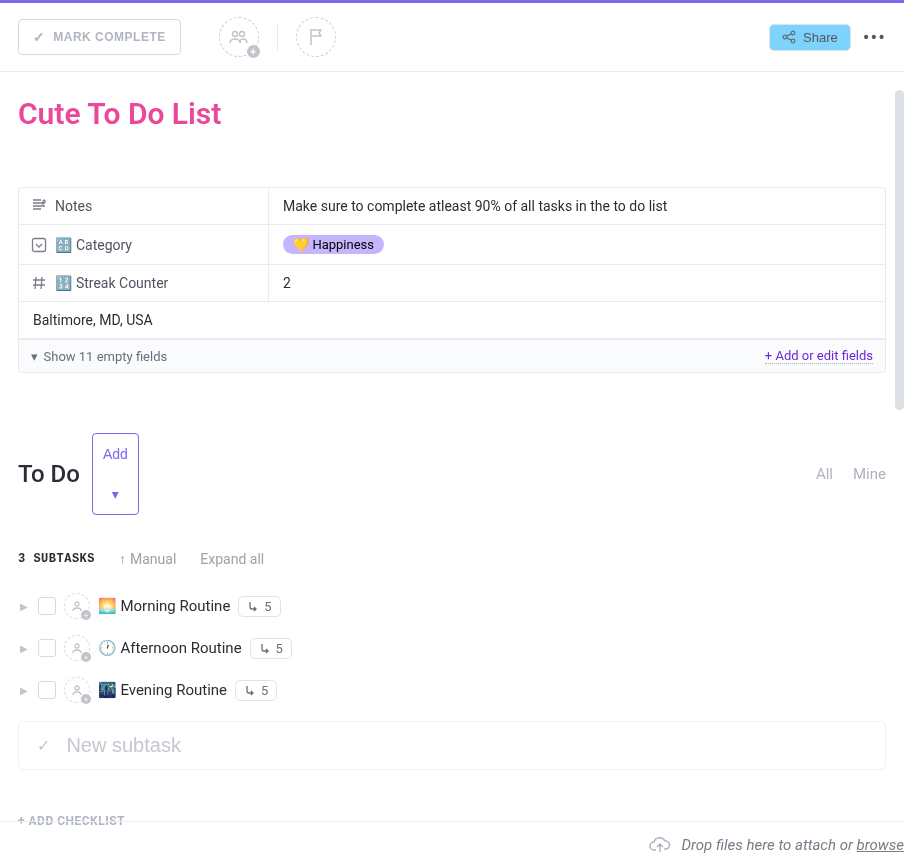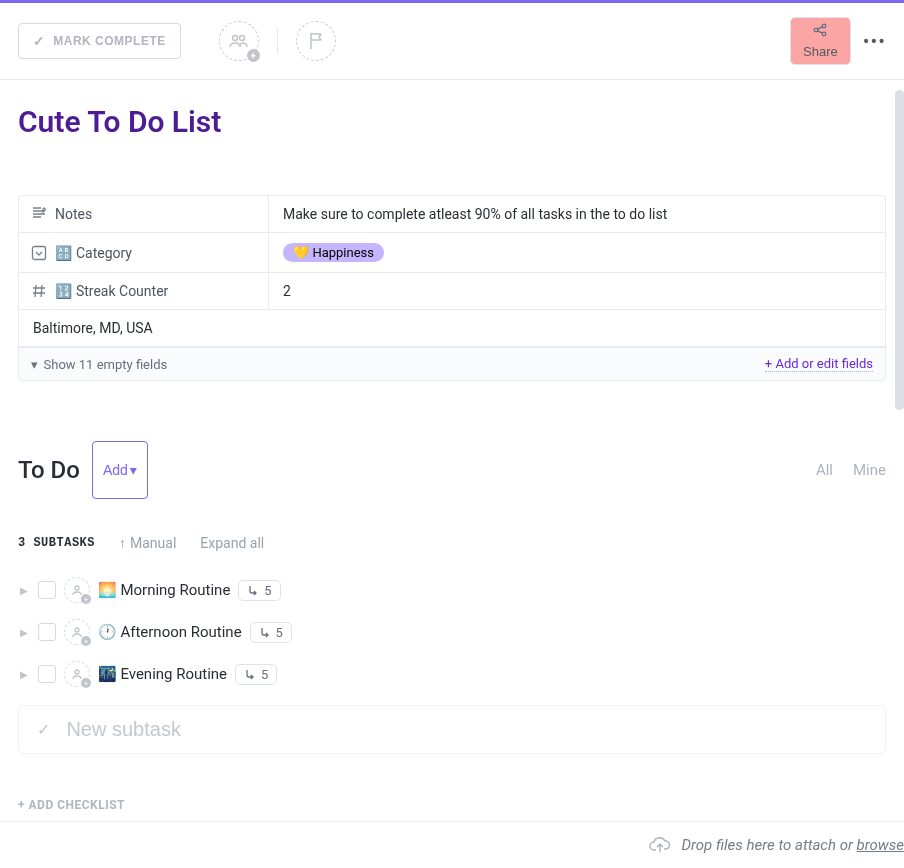--- a/index.html
+++ b/index.html
@@ -90,37 +90,36 @@
   }
   .share-btn {
     display: flex;
     align-items: center;
     gap: 7px;
     border: 1.5px solid #e0e3e8;
     border-radius: 5px;
     padding: 5px 12px;
     font-size: 13px;
     color: #54595f;
-    background: #fca5a5;
-    cursor: pointer;
-    flex-direction: column;
+    background: #7dd3fc;
+    cursor: pointer;
   }
   .more-dots {
     font-size: 20px;
     letter-spacing: 1px;
     color: #54595f;
     cursor: pointer;
   }
   .content {
     padding: 24px 18px 0 18px;
   }
   .page-title {
     font-size: 30px;
     font-weight: 600;
-    color: #4c1d95;
+    color: #ec4899;
     margin-bottom: 56px;
   }
   .props-table {
     border: 1px solid #e8eaed;
     border-radius: 4px;
     overflow: hidden;
   }
   .prop-row {
     display: flex;
     border-bottom: 1px solid #e8eaed;
@@ -192,26 +191,27 @@
   }
   .section-title {
     font-size: 24px;
     font-weight: 550;
   }
   .add-btn {
     border: 1px solid #7b68ee;
     color: #7b68ee;
     background: #fff;
     border-radius: 4px;
-    padding: 20px 10px;
+    padding: 12px 10px;
     font-size: 14px;
     display: flex;
     align-items: center;
-    gap: 2px;
-    cursor: pointer;
+    gap: 24px;
+    cursor: pointer;
+    flex-direction: column;
   }
   .filter-tabs {
     display: flex;
     gap: 20px;
     color: #aeb4bd;
     font-size: 15px;
   }
   .filter-tabs span {
     cursor: pointer;
   }

